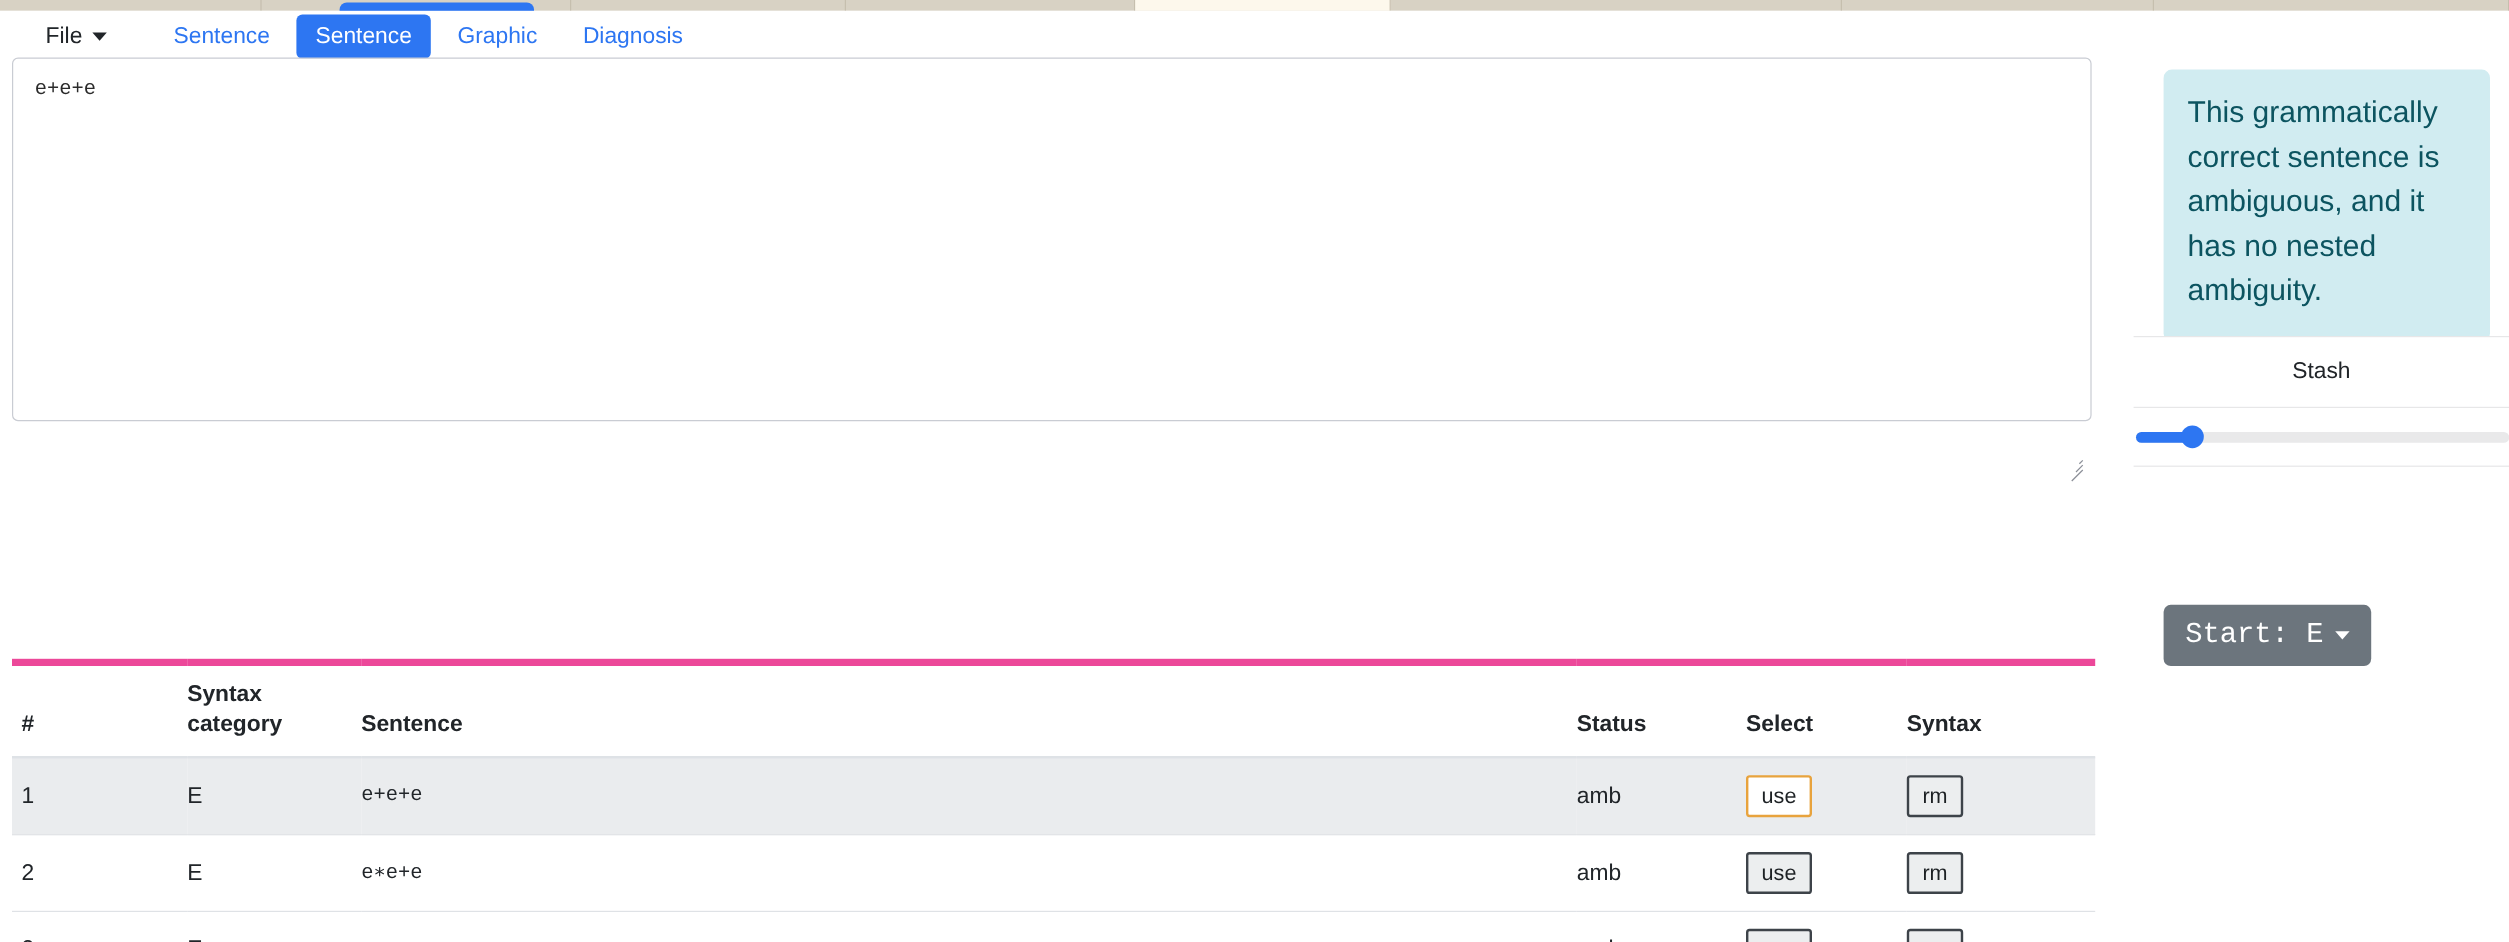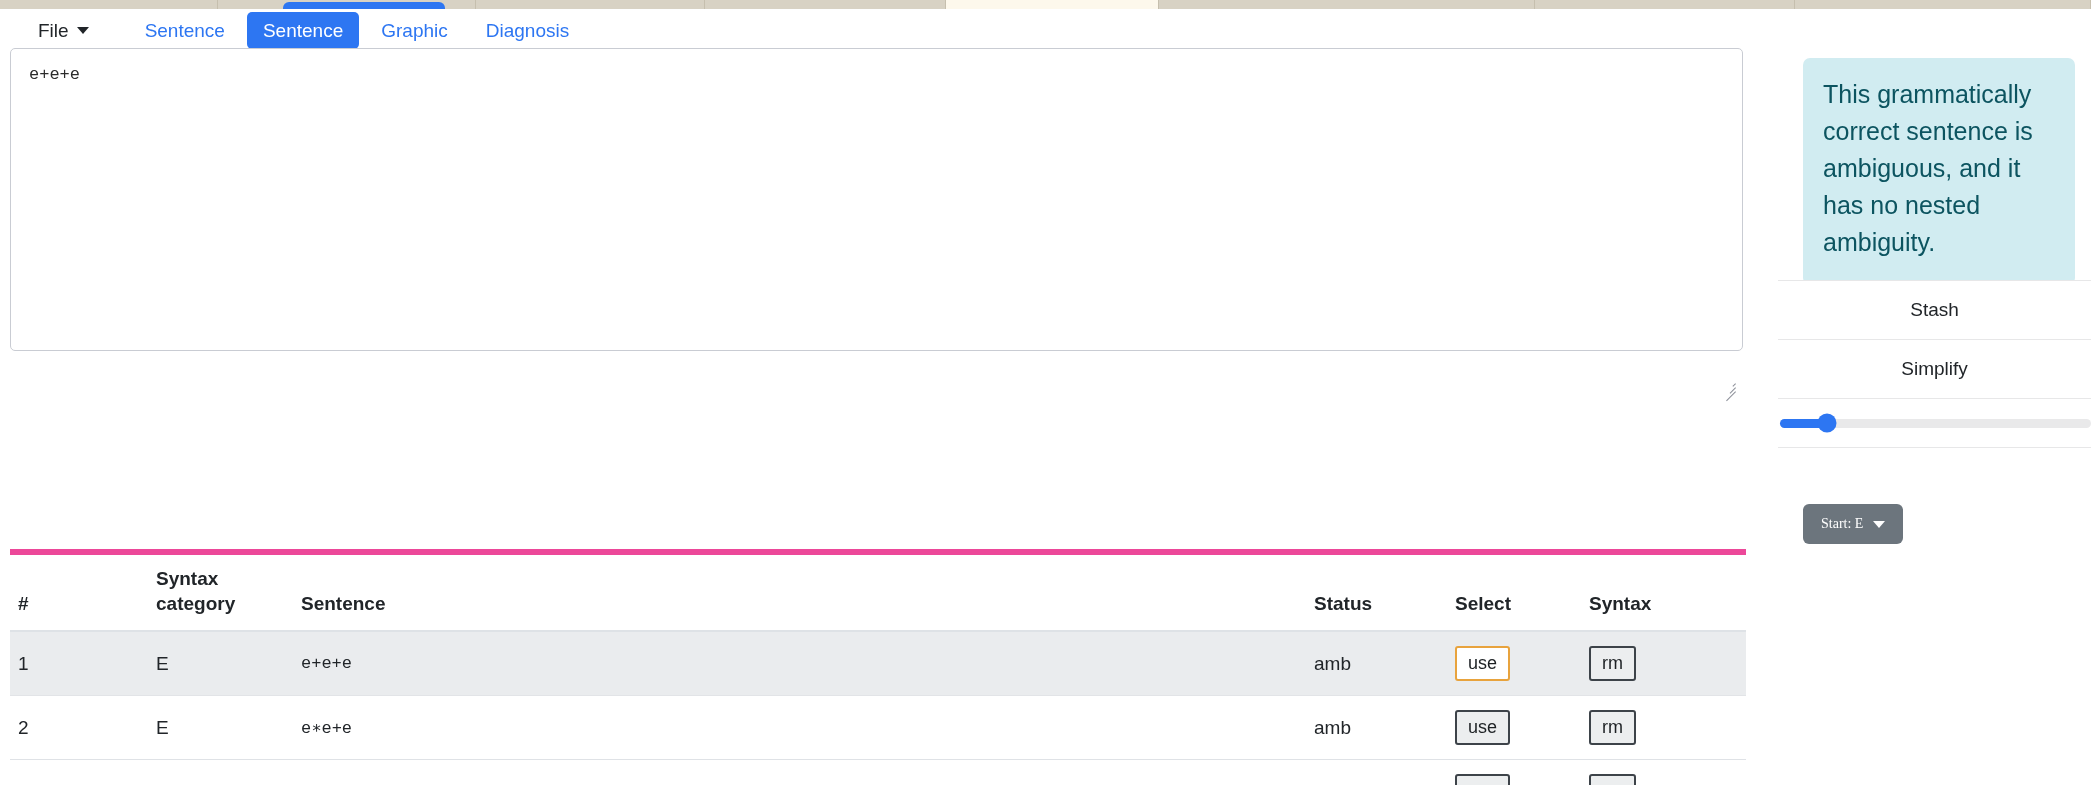--- a/index.html
+++ b/index.html
@@ -258,22 +258,22 @@
     transform: translate(-50%, -50%);
   }
   .start-btn {
     position: absolute;
     left: 1803px;
     top: 504px;
     background: #6c757d;
     color: #ffffff;
     border: none;
     border-radius: 6px;
-    font-size: 14px;
-    font-family: Liberation Serif, serif;
+    font-size: 24px;
+    font-family: Liberation Mono, monospace;
     padding: 12px 18px;
     display: flex;
     align-items: center;
     gap: 10px;
     cursor: pointer;
     text-align: center;
   }
 </style>
 </head>
 <body>
@@ -362,21 +362,20 @@
     </tbody>
   </table>
 </div>
 
 <div class="right-col">
   <div class="info-box">This grammatically correct sentence is ambiguous, and it has no nested ambiguity.</div>
 </div>
 
 <div class="action-list">
   <div class="action-row">Stash</div>
-  <div class="action-row">Simplify</div>
   <div class="slider-row">
     <div class="slider-track">
       <div class="slider-fill" style="width: 15%;"></div>
       <div class="slider-thumb" style="left: 15%;"></div>
     </div>
   </div>
 </div>
 
 <button class="start-btn">
   <span>Start: E</span>

